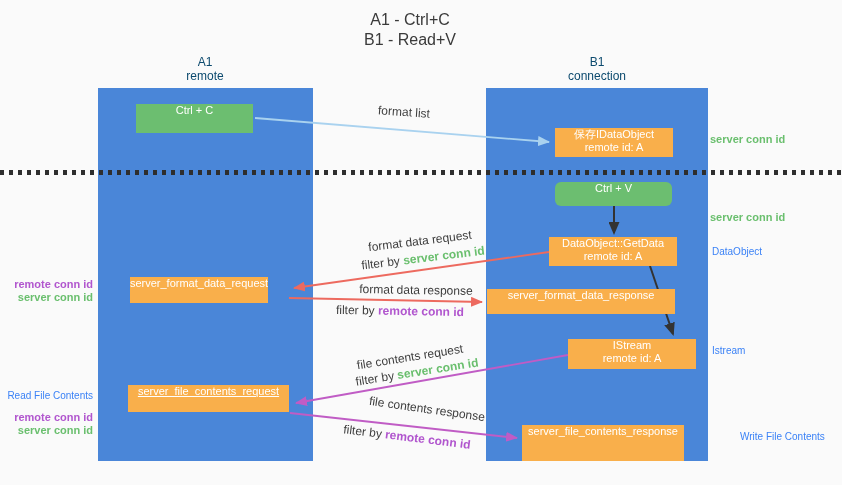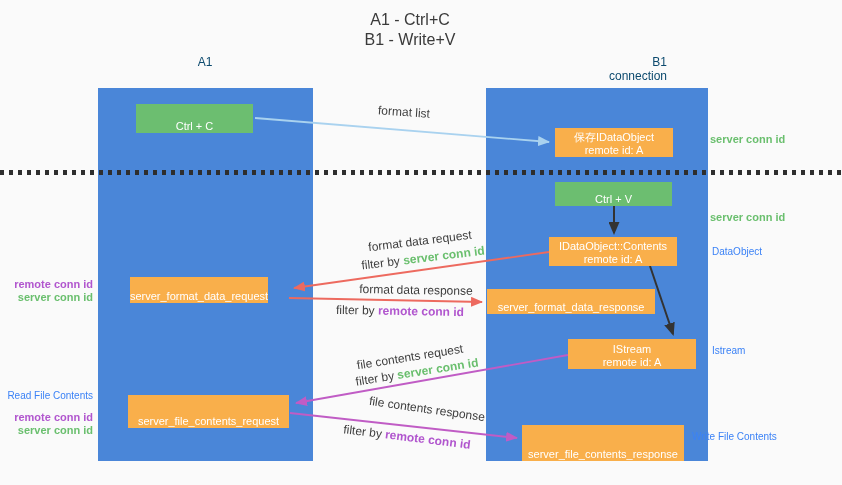--- a/index.html
+++ b/index.html
@@ -7,46 +7,47 @@
           font-family:"Liberation Sans",sans-serif;color:#3E3E3E;}
   .title{position:absolute;left:300px;top:10px;width:220px;text-align:center;
          font-size:16px;line-height:20px;color:#3A3A3A;}
   .lifeline-header{position:absolute;top:55px;width:140px;text-align:center;
          font-size:12px;line-height:14px;color:#0c4a6e;}
   .lifeline{position:absolute;top:88px;height:373px;background:#4A86D8;z-index:1;}
   .divider{position:absolute;left:0;top:170px;width:842px;height:5px;z-index:2;
          background-image:repeating-linear-gradient(to right,#2E2E2E 0 4px,transparent 4px 9px);}
   .arrows{position:absolute;left:0;top:0;z-index:3;pointer-events:none;}
   .node{position:absolute;z-index:4;display:flex;flex-direction:column;align-items:center;
-        justify-content:flex-end;color:#fff;font-size:11px;line-height:13px;text-align:center;
+        justify-content:flex-start;color:#fff;font-size:11px;line-height:13px;text-align:center;
         white-space:nowrap;}
   .green{background:#6CBE70;}
   .orange{background:#F9AF4B;}
   .alabel{position:absolute;z-index:5;font-size:12px;color:#3E3E3E;white-space:nowrap;}
   .rot{transform-origin:center;}
   .conn-green{color:#6ABF6E;font-weight:bold;}
   .conn-purple{color:#B156CE;font-weight:bold;}
   .side{position:absolute;z-index:5;font-size:11px;font-weight:bold;white-space:nowrap;}
   .side-plain{position:absolute;z-index:5;font-size:10px;font-weight:normal;color:#3b82f6;white-space:nowrap;}
   .ralign{text-align:right;}
 </style>
 </head>
 <body>
 
 <div class="canvas">
 
   <div class="title">
     <div>A1 - Ctrl+C</div>
-    <div>B1 - Write+V</div>
+    <div>B1 - Read+V</div>
   </div>
 
   <div class="lifeline-header" style="left:135px;">
     <div>A1</div>
+    <div>remote</div>
   </div>
-  <div class="lifeline-header" style="left:527px;text-align:right;">
+  <div class="lifeline-header" style="left:527px;">
     <div>B1</div>
     <div>connection</div>
   </div>
 
   <div class="lifeline" style="left:98px;width:215px;"></div>
   <div class="lifeline" style="left:486px;width:222px;"></div>
 
   <div class="divider"></div>
 
   <svg class="arrows" width="842" height="485" viewBox="0 0 842 485">
@@ -75,43 +76,43 @@
 
   <div class="node green" style="left:136px;top:104px;width:117px;height:29px;">
     <span>Ctrl + C</span>
   </div>
 
   <div class="node orange" style="left:555px;top:128px;width:118px;height:29px;">
     <span>保存IDataObject</span>
     <span>remote id: A</span>
   </div>
 
-  <div class="node green" style="left:555px;top:182px;width:117px;height:24px;">
+  <div class="node green" style="left:555px;top:182px;width:117px;height:24px;border-radius:6px;">
     <span>Ctrl + V</span>
   </div>
 
   <div class="node orange" style="left:549px;top:237px;width:128px;height:29px;">
-    <span>IDataObject::Contents</span>
+    <span>DataObject::GetData</span>
     <span>remote id: A</span>
   </div>
 
   <div class="node orange" style="left:130px;top:277px;width:138px;height:26px;">
     <span>server_format_data_request</span>
   </div>
 
-  <div class="node orange" style="left:487px;top:289px;width:168px;height:25px;">
+  <div class="node orange" style="left:487px;top:289px;width:188px;height:25px;">
     <span>server_format_data_response</span>
   </div>
 
   <div class="node orange" style="left:568px;top:339px;width:128px;height:30px;">
     <span>IStream</span>
     <span>remote id: A</span>
   </div>
 
-  <div class="node orange" style="left:128px;top:395px;width:161px;height:33px;">
+  <div class="node orange" style="left:128px;top:385px;width:161px;height:27px;text-decoration:underline;">
     <span>server_file_contents_request</span>
   </div>
 
   <div class="node orange" style="left:522px;top:425px;width:162px;height:36px;">
     <span>server_file_contents_response</span>
   </div>
 
   <div class="alabel rot" style="left:404px;top:112px;transform:translate(-50%,-50%) rotate(4deg);">format list</div>
 
   <div class="alabel rot" style="left:420px;top:241px;transform:translate(-50%,-50%) rotate(-7deg);">format data request</div>
@@ -123,21 +124,21 @@
   <div class="alabel rot" style="left:410px;top:357px;transform:translate(-50%,-50%) rotate(-9deg);">file contents request</div>
   <div class="alabel rot" style="left:417px;top:372px;transform:translate(-50%,-50%) rotate(-9deg);"><span>filter by </span><span class="conn-green">server conn id</span></div>
 
   <div class="alabel rot" style="left:427px;top:409px;transform:translate(-50%,-50%) rotate(8deg);">file contents response</div>
   <div class="alabel rot" style="left:407px;top:437px;transform:translate(-50%,-50%) rotate(7deg);"><span>filter by </span><span class="conn-purple">remote conn id</span></div>
 
   <div class="side conn-green" style="left:710px;top:133px;">server conn id</div>
   <div class="side conn-green" style="left:710px;top:211px;">server conn id</div>
   <div class="side-plain" style="left:712px;top:246px;">DataObject</div>
   <div class="side-plain" style="left:712px;top:345px;">Istream</div>
-  <div class="side-plain" style="left:692px;top:431px;">Write File Contents</div>
+  <div class="side-plain" style="left:740px;top:431px;">Write File Contents</div>
 
   <div class="side conn-purple ralign" style="right:749px;top:278px;">remote conn id</div>
   <div class="side conn-green ralign" style="right:749px;top:291px;">server conn id</div>
   <div class="side-plain ralign" style="right:749px;top:390px;">Read File Contents</div>
   <div class="side conn-purple ralign" style="right:749px;top:411px;">remote conn id</div>
   <div class="side conn-green ralign" style="right:749px;top:424px;">server conn id</div>
 
 </div>
 
 </body></html>

